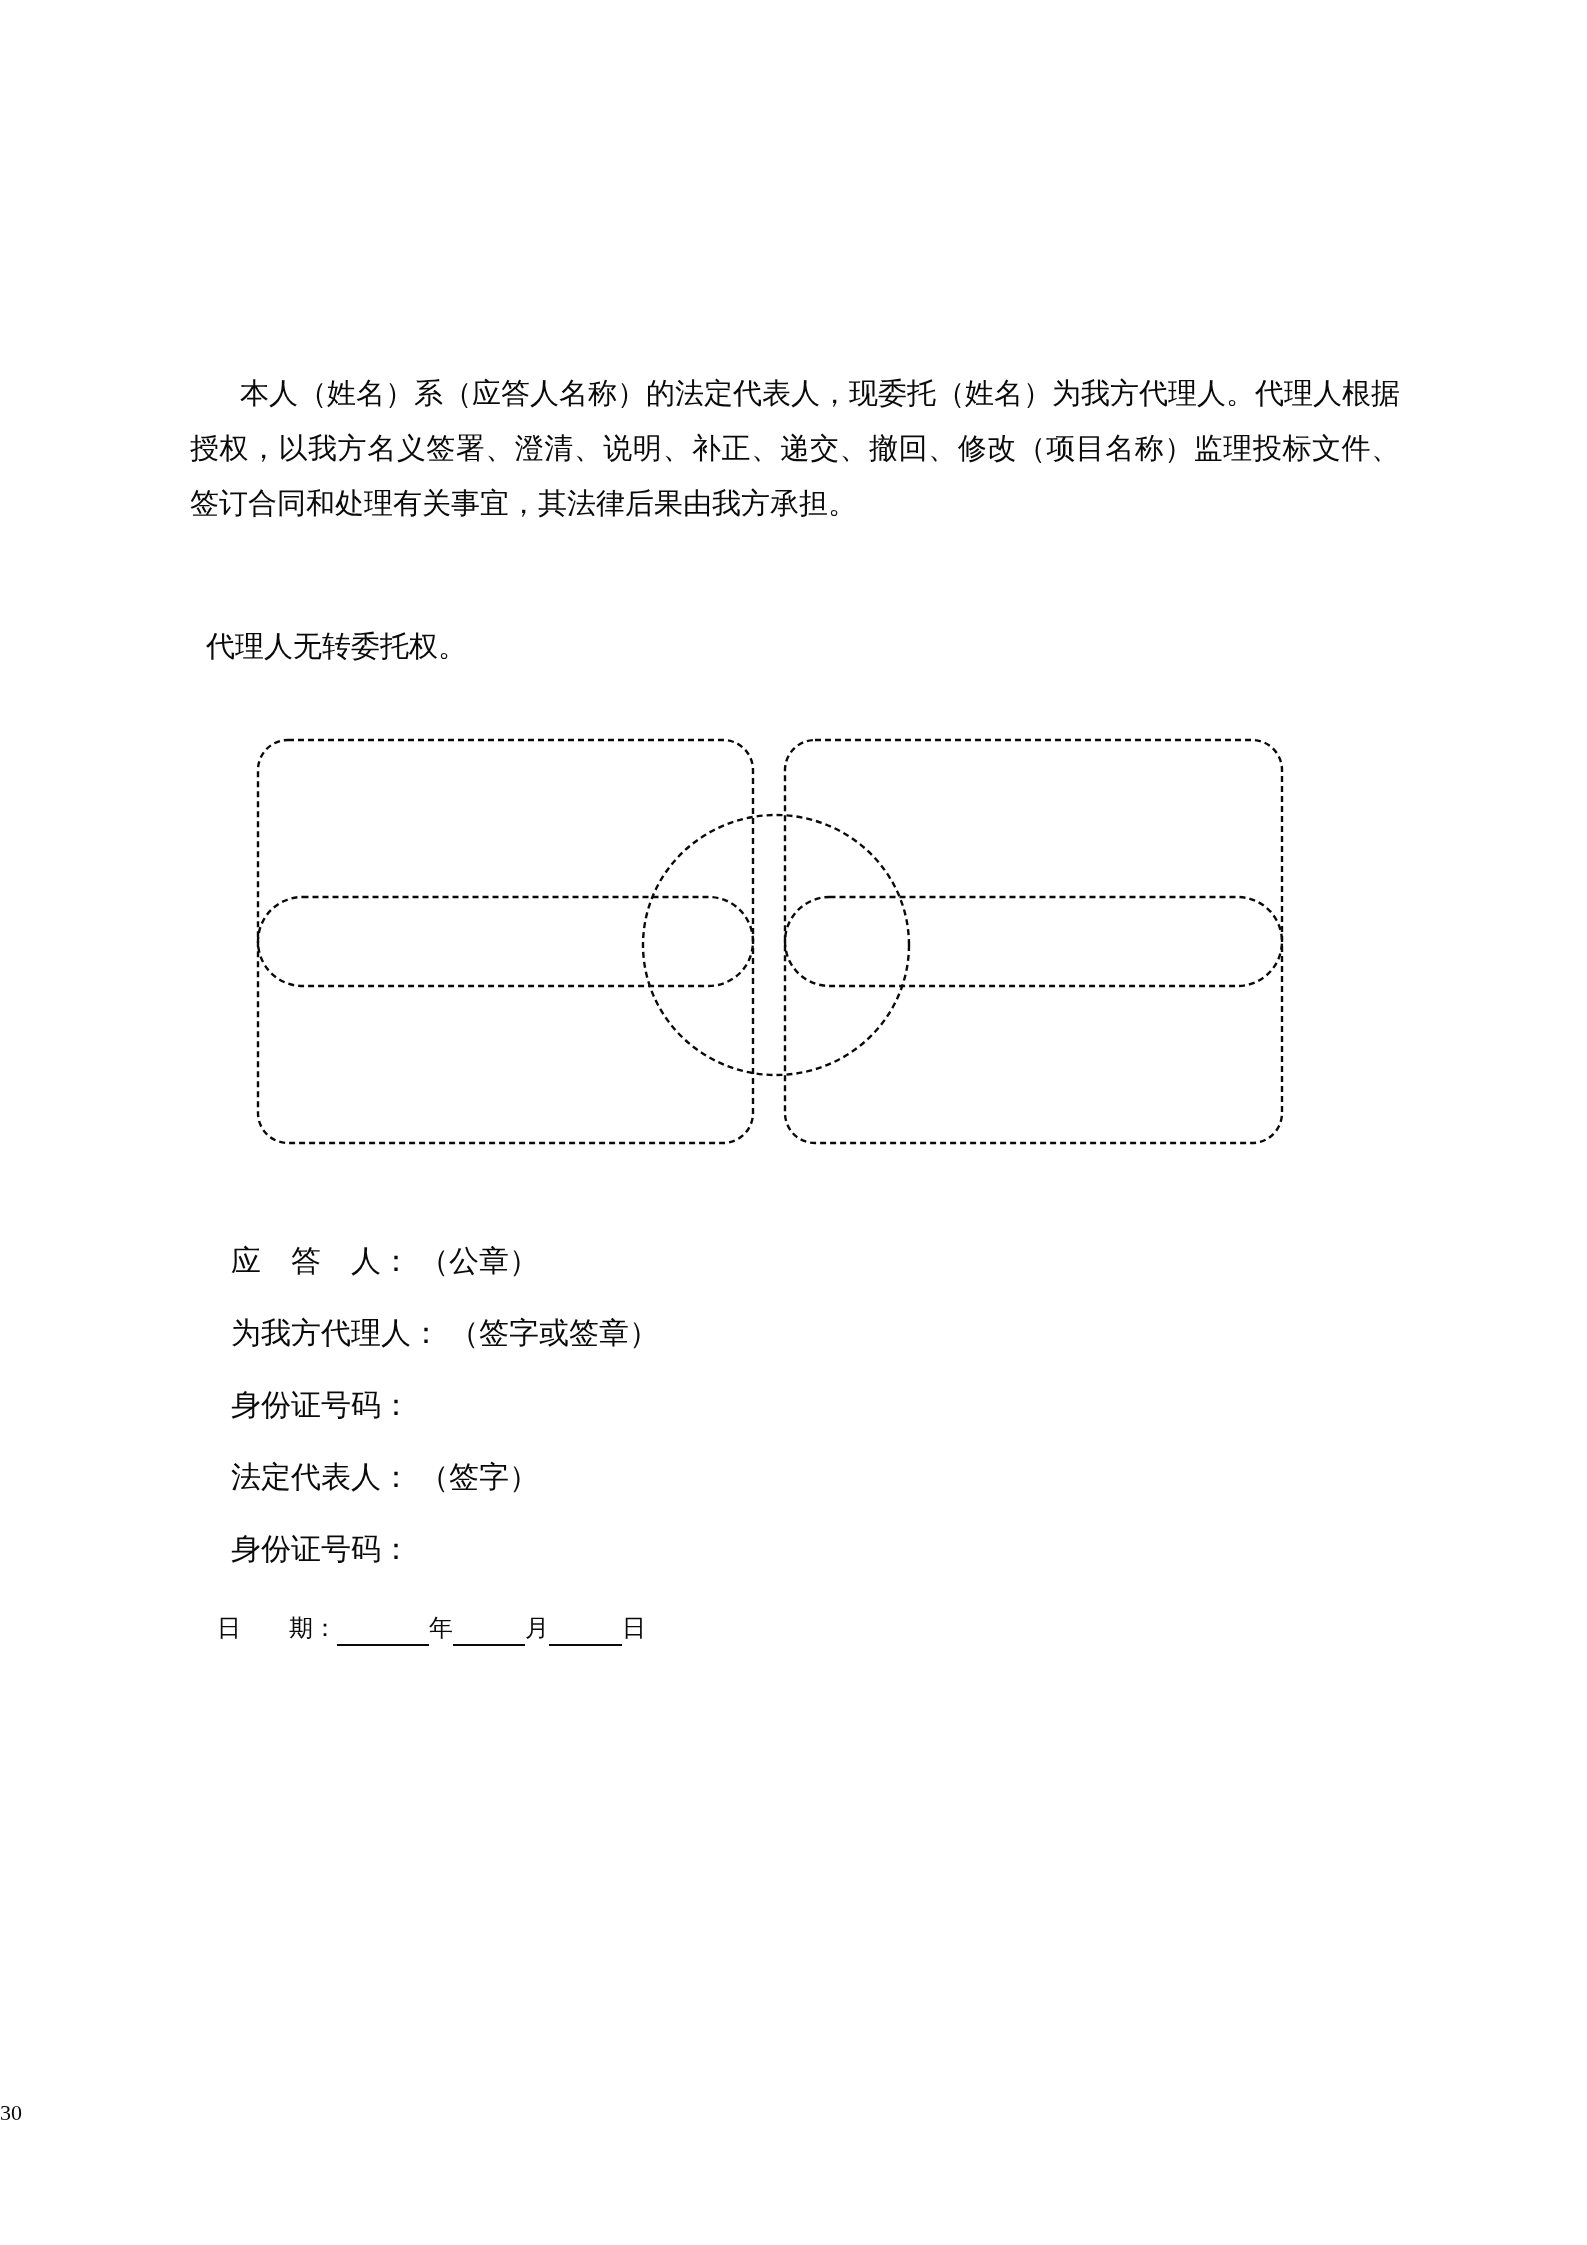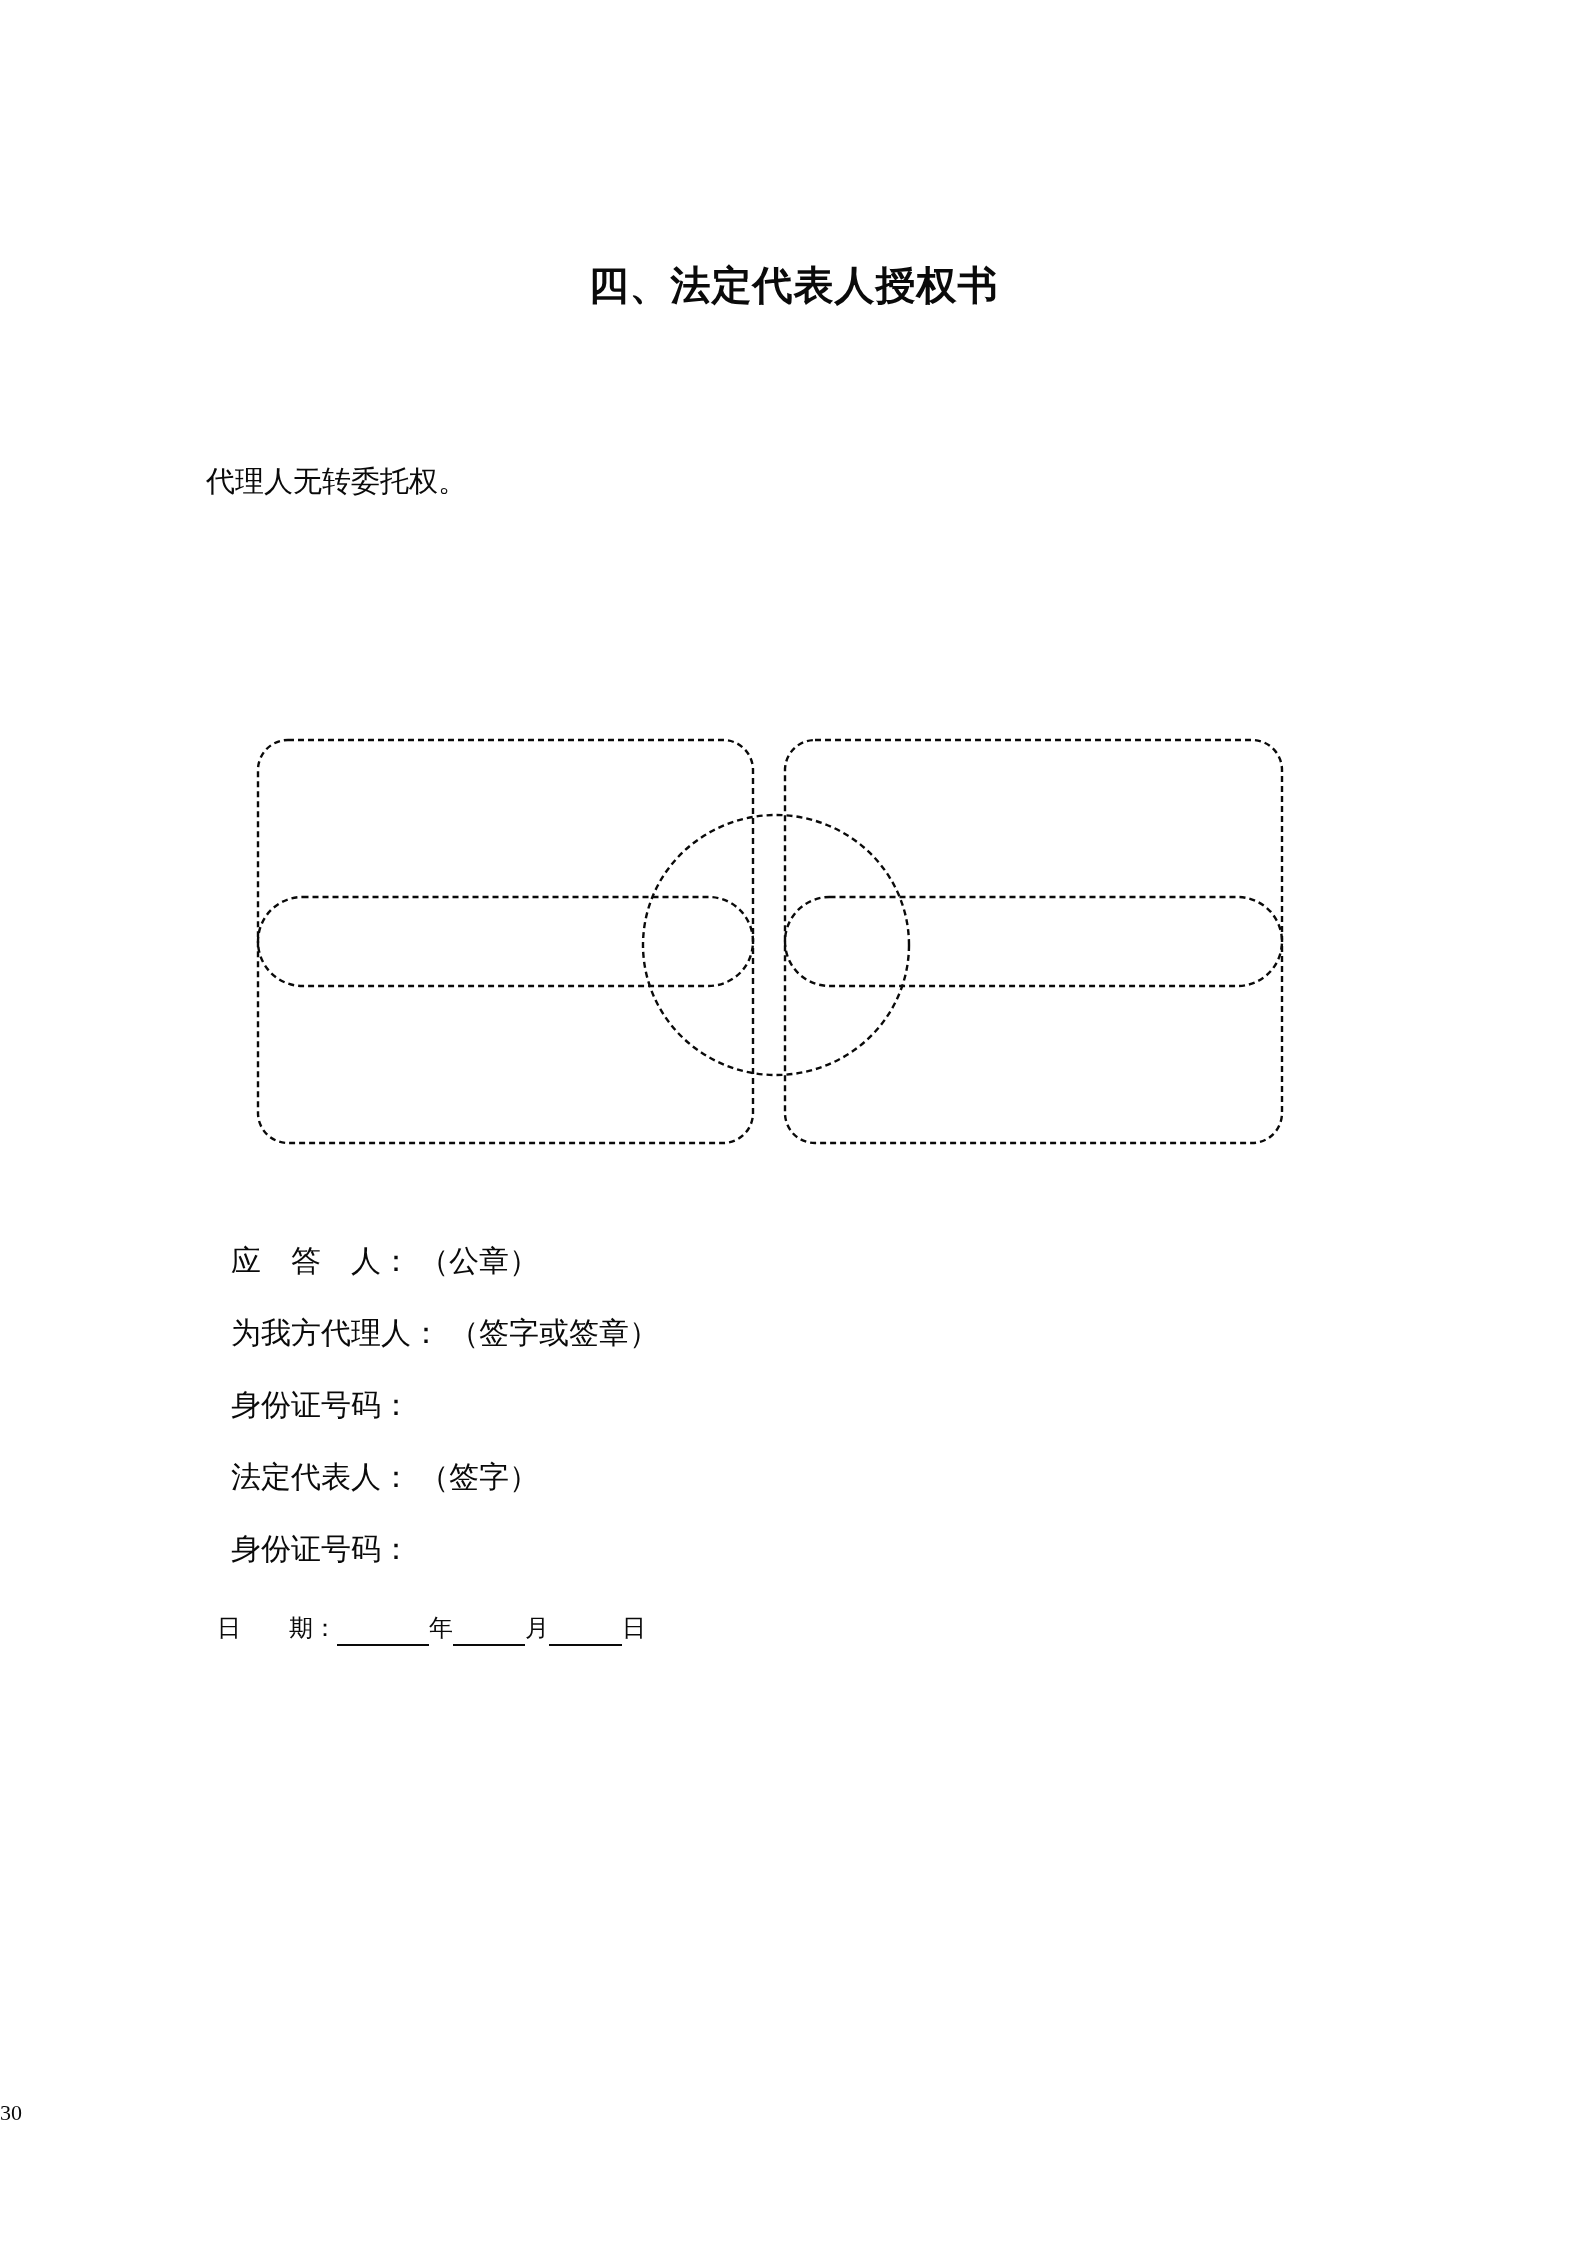--- a/index.html
+++ b/index.html
@@ -96,23 +96,23 @@
     width: 100%;
     text-align: left;
     font-size: 22px;
   }
 </style>
 </head>
 <body>
 
 <div class="page">
 
-  <div class="doc-title">四、法定代表人授权书</div>
 
   <div class="text-column">
+    <p class="body-paragraph">本人（姓名）系（应答人名称）的法定代表人，现委托（姓名）为我方代理人。代理人根据授权，以我方名义签署、澄清、说明、补正、递交、撤回、修改（项目名称）监理投标文件、签订合同和处理有关事宜，其法律后果由我方承担。</p>
     <p class="no-delegation-line">代理人无转委托权。</p>
   </div>
 
   <svg class="seal-diagram" viewBox="0 0 1587 2245" xmlns="http://www.w3.org/2000/svg" fill="none" stroke="#0a0a0a" stroke-width="2.4" stroke-dasharray="6 4">
     <rect x="258" y="740" width="495" height="403" rx="30" ry="30"></rect>
     <rect x="785" y="740" width="497" height="403" rx="30" ry="30"></rect>
     <rect x="258" y="897" width="495" height="89" rx="44.5" ry="44.5"></rect>
     <rect x="785" y="897" width="497" height="89" rx="44.5" ry="44.5"></rect>
     <ellipse cx="776" cy="945" rx="133" ry="130"></ellipse>
   </svg>

